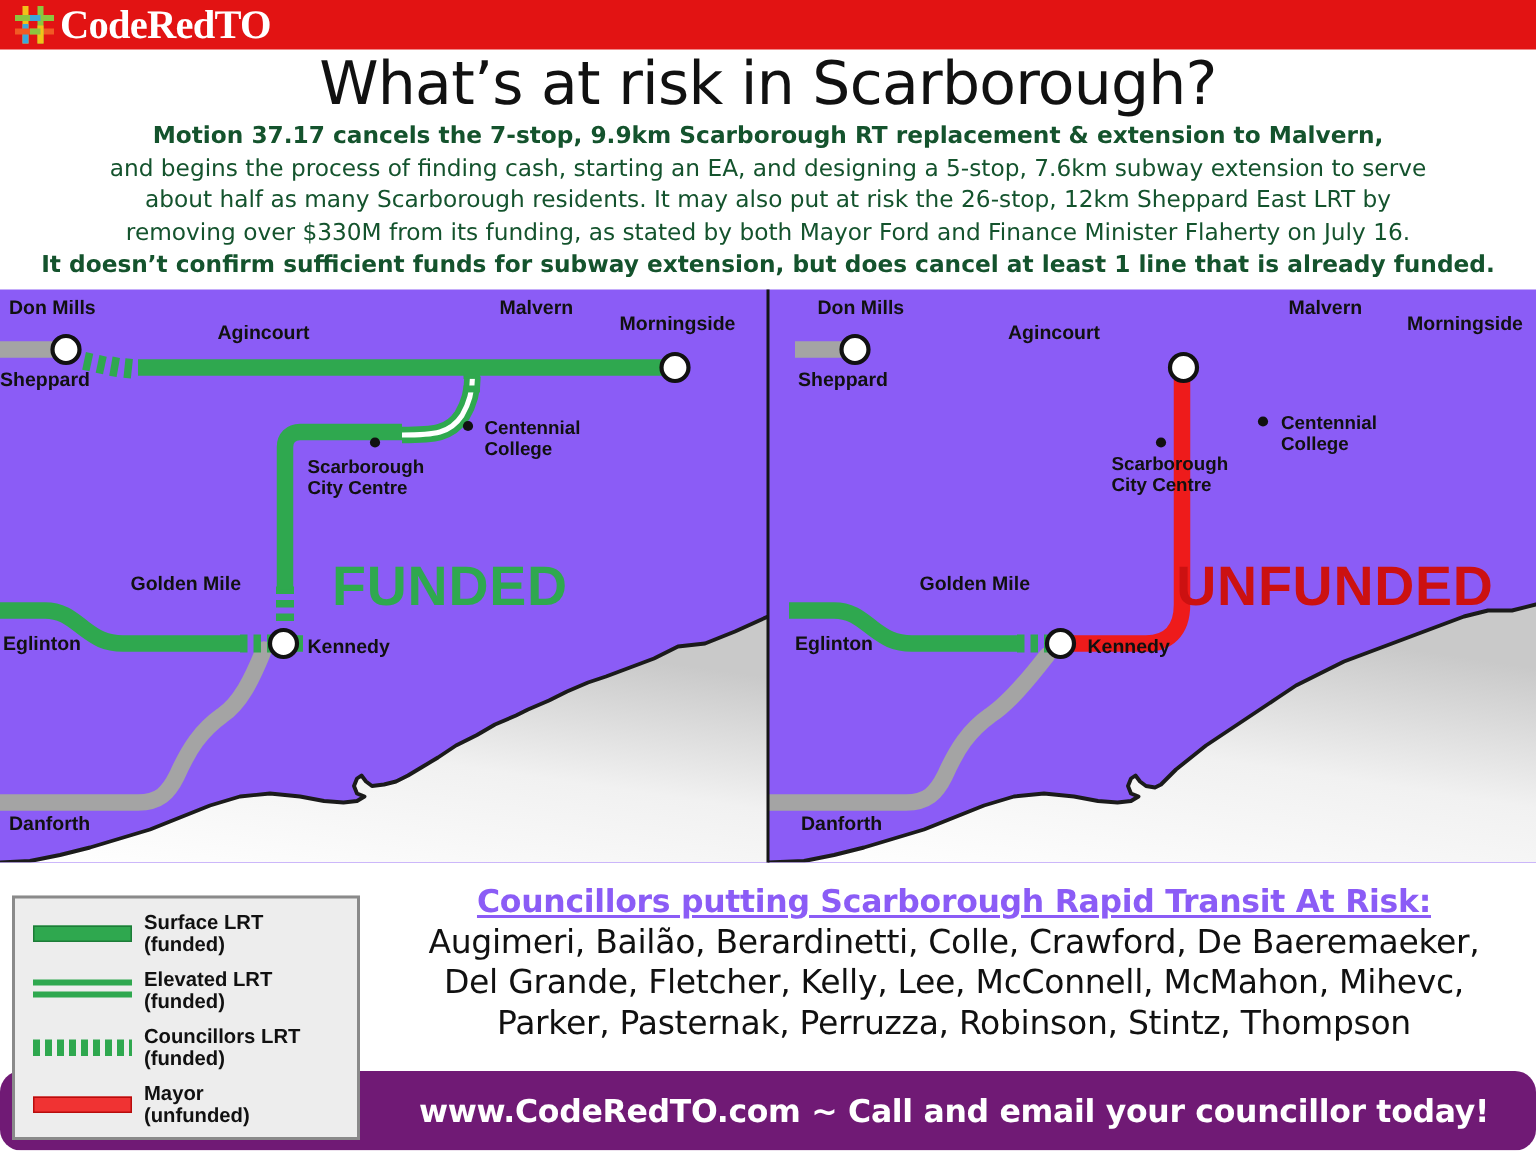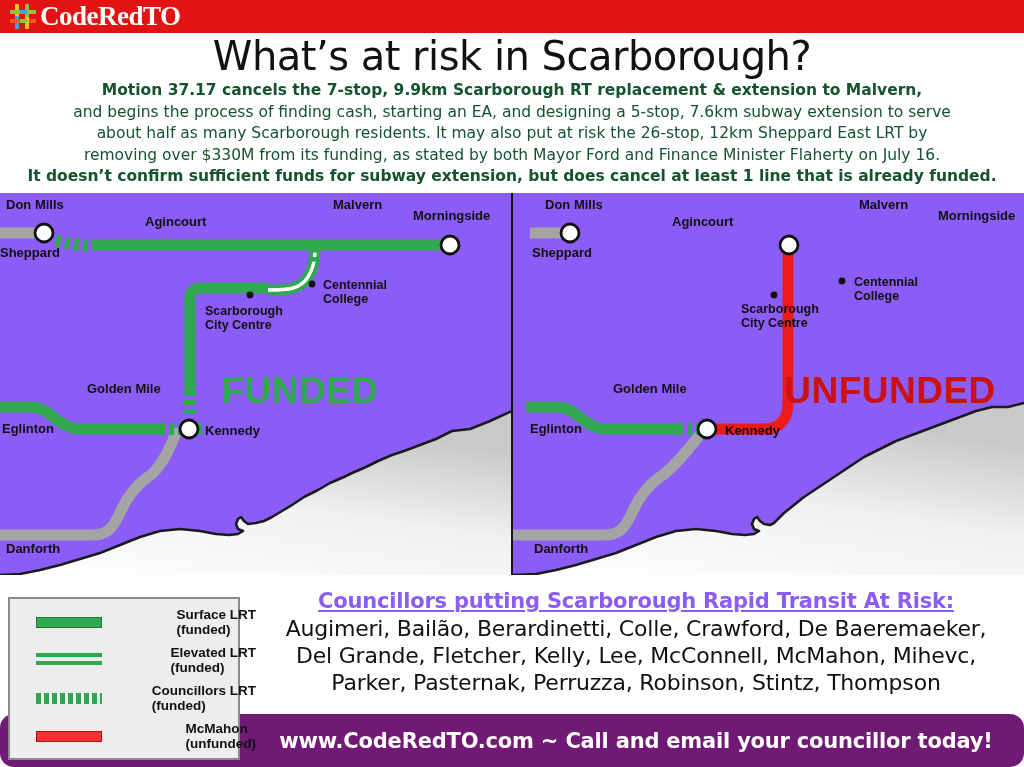--- a/index.html
+++ b/index.html
@@ -117,26 +117,25 @@
     position: absolute;
     left: 8px; top: 597px;
     width: 232px; height: 163px;
     background: #EDEDED;
     border: 2px solid #8A8A8A;
     box-sizing: border-box;
     z-index: 5;
   }
   .legend-row {
     position: absolute;
-    left: 14px;
+    left: 0;
     width: 232px;
     height: 38px;
     display: flex;
     align-items: center;
-    justify-content: space-between;
   }
   .legend-swatch {
     width: 66px;
     margin-left: 12px;
     margin-right: 8px;
     flex: 0 0 auto;
     position: relative;
     height: 16px;
   }
   .sw-surface { height: 11px; background: #2FA84F; border: 1px solid #1d7c38; box-sizing: border-box; margin-top: 3px;}
@@ -436,21 +435,21 @@
         <span>Councillors LRT</span><br>
         <span class="sub">(funded)</span>
       </span>
     </div>
 
     <div class="legend-row" style="top:118px;">
       <span class="legend-swatch">
           <span class="sw-subway" style="display:block;"></span>
         </span>
       <span class="legend-text">
-        <span>McMahon</span><br>
+        <span>Mayor</span><br>
         <span class="sub">(unfunded)</span>
       </span>
     </div>
   </div>
 
   <div id="councillors">
     <div id="councillors-heading">Councillors putting Scarborough Rapid Transit At Risk:</div>
     <div id="councillors-names">
       <div>Augimeri, Bailão, Berardinetti, Colle, Crawford, De Baeremaeker,</div>
       <div>Del Grande, Fletcher, Kelly, Lee, McConnell, McMahon, Mihevc,</div>

